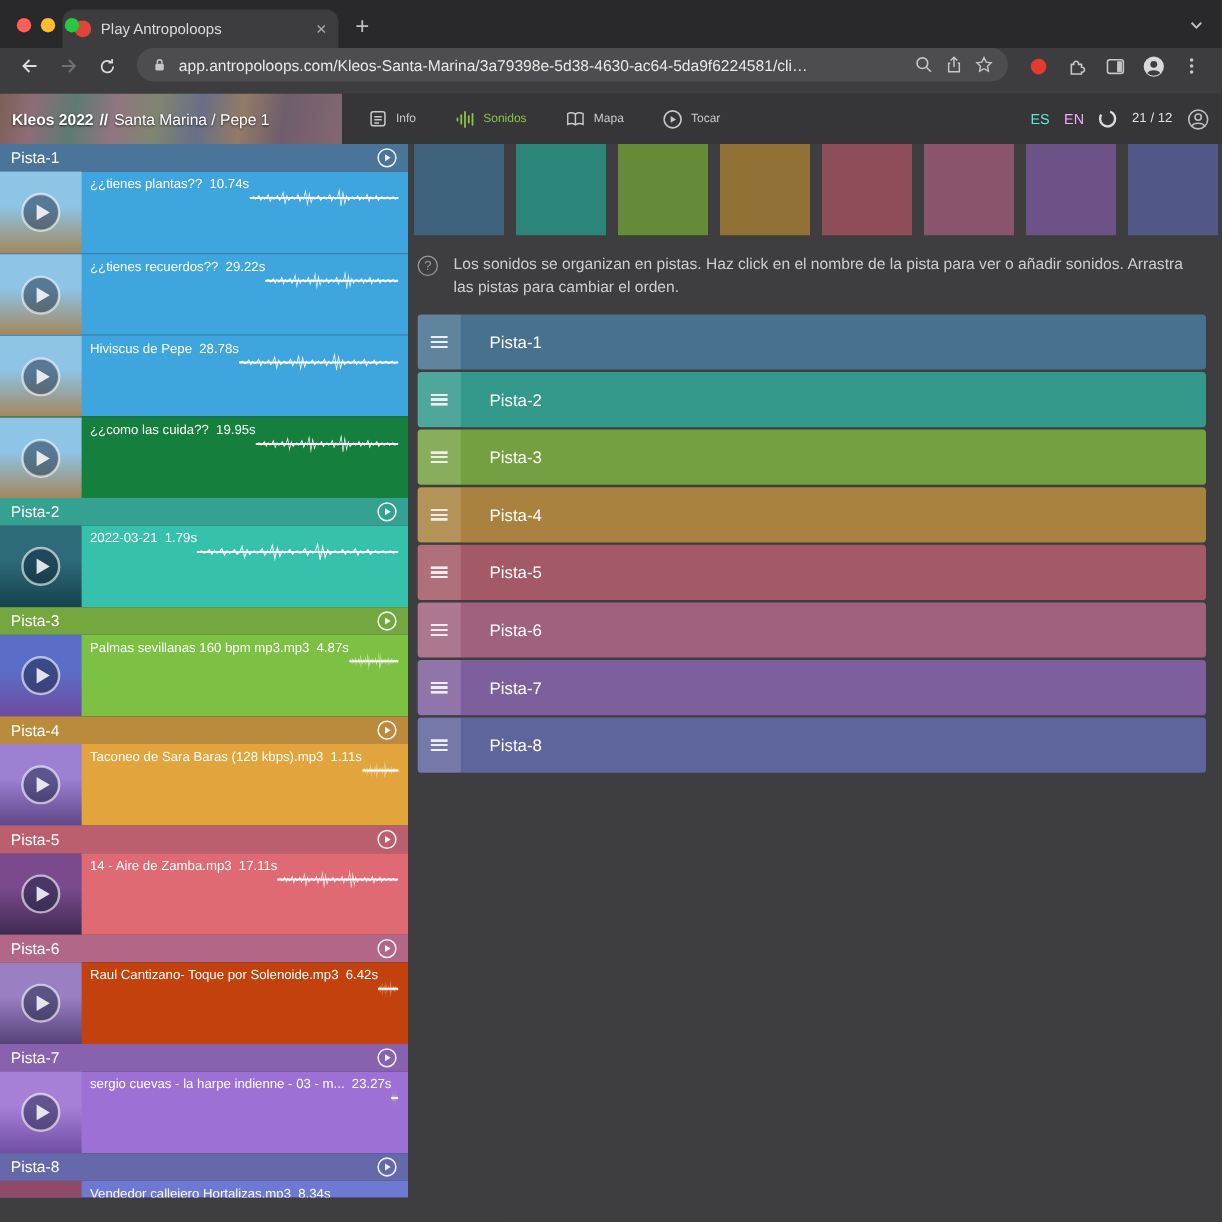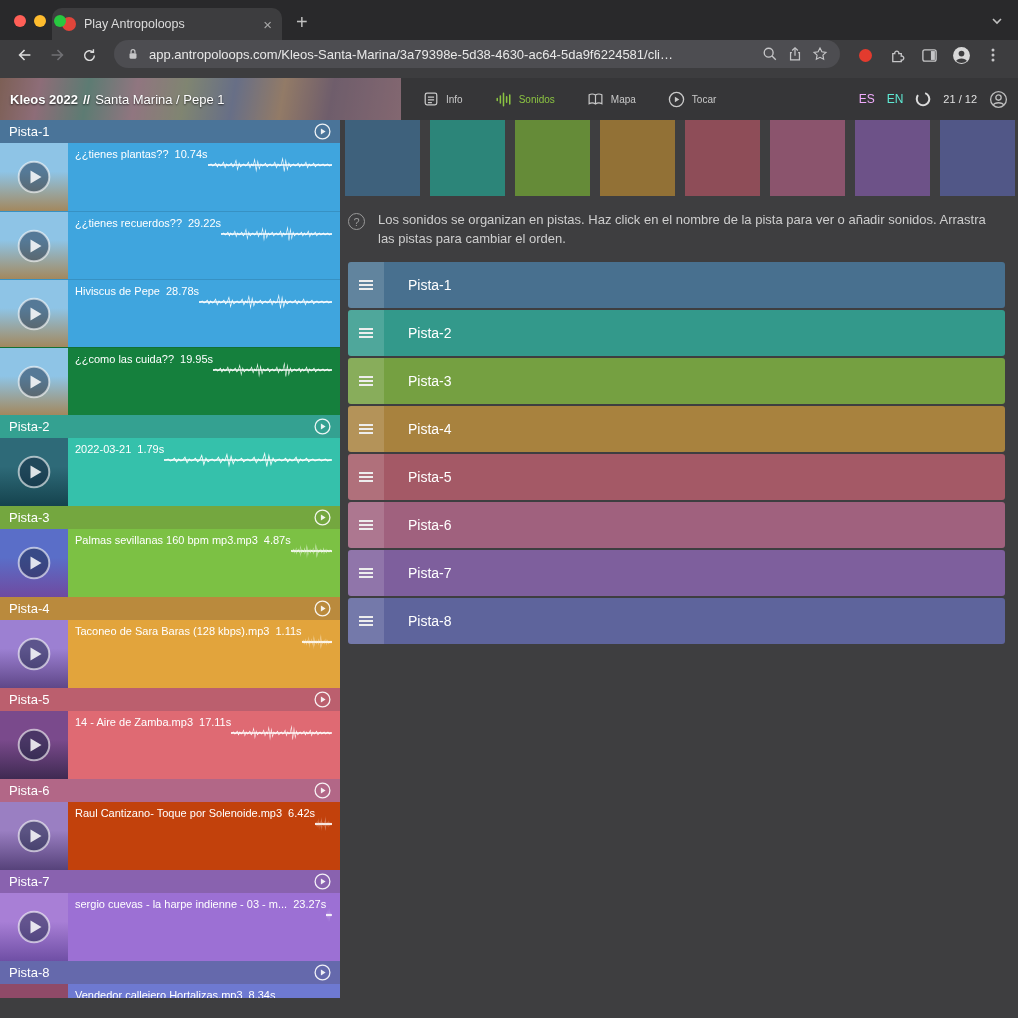--- a/index.html
+++ b/index.html
@@ -20,32 +20,32 @@
   .toolbar{height:38px;background:#3d3d3f;display:flex;align-items:flex-start;padding:0 10px;gap:2px}
   .tbtn{width:30px;height:30px;display:flex;align-items:center;justify-content:center;color:#dcdcdc;flex-shrink:0}
   .tbtn.disabled{color:#707074}
   .omnibox{flex:1;height:28px;background:#4d4d51;border-radius:14px;display:flex;align-items:center;padding:0 12px;gap:9px;margin:0 8px;min-width:0}
   .url{font-size:13px;color:#e8e8e8;flex:1;white-space:nowrap;overflow:hidden}
   .obicon{flex-shrink:0;color:#c6c6c8;display:flex}
   .record-dot{width:13px;height:13px;border-radius:50%;background:#e33b2e}
 
   
   .appheader{height:42px;background:#363638;display:flex;align-items:center}
-  .bc{width:401px;height:42px;position:relative;display:flex;align-items:center;padding:0 10px;overflow:hidden;flex-shrink:0}
+  .bc{width:285px;height:42px;position:relative;display:flex;align-items:center;padding:0 10px;overflow:hidden;flex-shrink:0}
   .bc::before{content:"";position:absolute;inset:0;
     background:linear-gradient(100deg,#b98a77 0%,#d4a0ae 10%,#86b7a6 22%,#d9aebb 34%,#bec7a4 46%,#97a3c6 58%,#dcb693 70%,#a3879a 82%,#c497a3 100%)}
   .bc::after{content:"";position:absolute;inset:0;background:rgba(25,25,32,.38)}
   .bc span{position:relative;z-index:1;color:#fff;font-size:13px;text-shadow:0 1px 2px rgba(0,0,0,.7);white-space:nowrap}
   .bc .proj{font-weight:bold}
   .bc .sep{margin:0 5px;font-weight:bold}
   .nav{display:flex;align-items:center;gap:32px;margin-left:22px}
   .nav-item{display:flex;align-items:center;gap:7px;color:#c9c9c9;font-size:10px;cursor:default}
   .hdr-right{margin-left:auto;display:flex;align-items:center;gap:12px;padding-right:10px}
-  .lang-es{color:#f0abfc;font-size:12px}
-  .lang-en{color:#5eead4;font-size:12px}
+  .lang-es{color:#5eead4;font-size:12px}
+  .lang-en{color:#f0abfc;font-size:12px}
   .counter{color:#e0e0e0;font-size:11px;white-space:nowrap}
 
   
   .content{display:flex;height:878px}
   .sidebar{width:340px;flex-shrink:0;overflow:hidden;background:#2f2f31;display:flex;flex-direction:column}
   .main{flex:1;overflow:hidden;padding-left:5px}
 
   
   .track-header{height:23px;display:flex;align-items:center;justify-content:space-between;padding:0 9px;flex-shrink:0}
   .track-name{color:#fff;font-size:13px}

